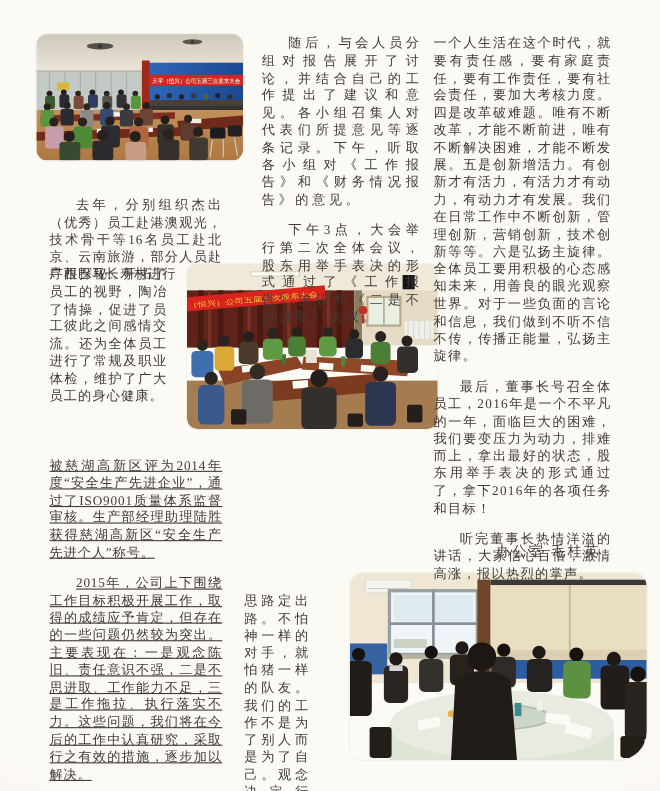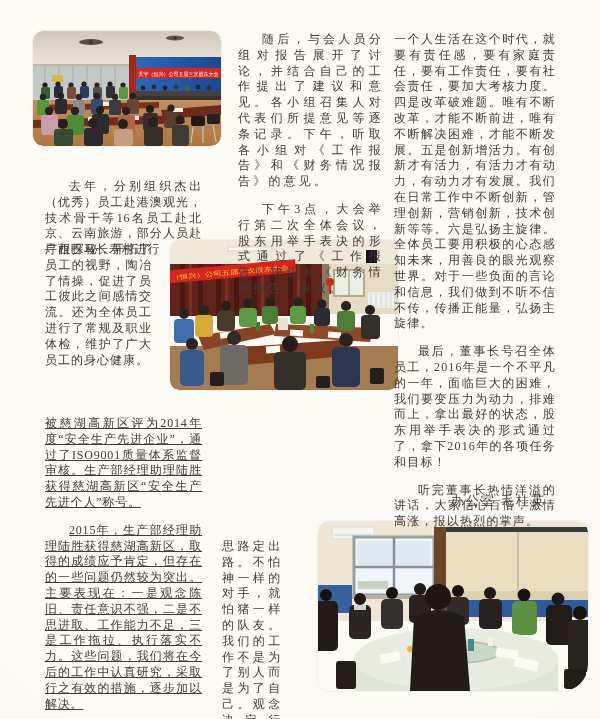--- a/index.html
+++ b/index.html
@@ -423,26 +423,26 @@
   </svg>
 
   <div class="tblock col1w" style="left:33px; top:167px; width:181px;">
     <p class="ind">去年，分别组织杰出（优秀）员工赴港澳观光，技术骨干等16名员工赴北京、云南旅游，部分人员赴广西巴马长寿村进行</p>
   </div>
   <div class="tblock col1n" style="left:33px; top:230px; width:131px;">
     <p>寻根探秘，开拓了员工的视野，陶冶了情操，促进了员工彼此之间感情交流。还为全体员工进行了常规及职业体检，维护了广大员工的身心健康。</p>
   </div>
   <div class="tblock col1w" style="left:33px; top:404px; width:181px;text-decoration:underline;">
     <p>被慈湖高新区评为2014年度“安全生产先进企业”，通过了ISO9001质量体系监督审核。生产部经理助理陆胜获得慈湖高新区“安全生产先进个人”称号。</p>
-    <p class="ind">2015年，生产部经理助理陆胜获得慈湖高新区，取得的成绩应予肯定，但存在的一些问题仍然较为突出。主要表现在：一是观念陈旧、责任意识不强，二是不思进取、工作能力不足，三是工作拖拉、执行落实不力。这些问题，我们将在今后的工作中认真研究，采取行之有效的措施，逐步加以解决。</p>
+    <p class="ind">2015年，公司上下围绕工作目标积极开展工作，取得的成绩应予肯定，但存在的一些问题仍然较为突出。主要表现在：一是观念陈旧、责任意识不强，二是不思进取、工作能力不足，三是工作拖拉、执行落实不力。这些问题，我们将在今后的工作中认真研究，采取行之有效的措施，逐步加以解决。</p>
   </div>
 
   <div class="tblock col2w" style="left:226px; top:20px; width:170px;">
     <p class="ind">随后，与会人员分组对报告展开了讨论，并结合自己的工作提出了建议和意见。各小组召集人对代表们所提意见等逐条记录。下午，听取各小组对《工作报告》和《财务情况报告》的意见。</p>
-    <p class="ind">下午3点，大会举行第二次全体会议，股东用举手表决的形式通过了《工作报告》决议和《财务情况报告》决议。</p>
+    <p class="ind">下午3点，大会举行第二次全体会议，股东用举手表决的形式通过了《工作报告》决议和《二是不思进取》决议。</p>
   </div>
   <div class="tblock col2n" style="left:210px; top:527px; width:84px;">
     <p>思路定出路。不怕神一样的对手，就怕猪一样的队友。我们的工作不是为了别人而是为了自己。观念决定行动，行动决定结果。三是责任重如泰山。</p>
   </div>
 
   <div class="tblock col3w" style="left:382px; top:20px; width:186px;">
     <p>一个人生活在这个时代，就要有责任感，要有家庭责任，要有工作责任，要有社会责任，要加大考核力度。四是改革破难题。唯有不断改革，才能不断前进，唯有不断解决困难，才能不断发展。五是创新增活力。有创新才有活力，有活力才有动力，有动力才有发展。我们在日常工作中不断创新，管理创新，营销创新，技术创新等等。六是弘扬主旋律。全体员工要用积极的心态感知未来，用善良的眼光观察世界。对于一些负面的言论和信息，我们做到不听不信不传，传播正能量，弘扬主旋律。</p>
     <p class="ind">最后，董事长号召全体员工，2016年是一个不平凡的一年，面临巨大的困难，我们要变压力为动力，排难而上，拿出最好的状态，股东用举手表决的形式通过了，拿下2016年的各项任务和目标！</p>
     <p class="ind">听完董事长热情洋溢的讲话，大家信心百倍，激情高涨，报以热烈的掌声。</p>
   </div>

